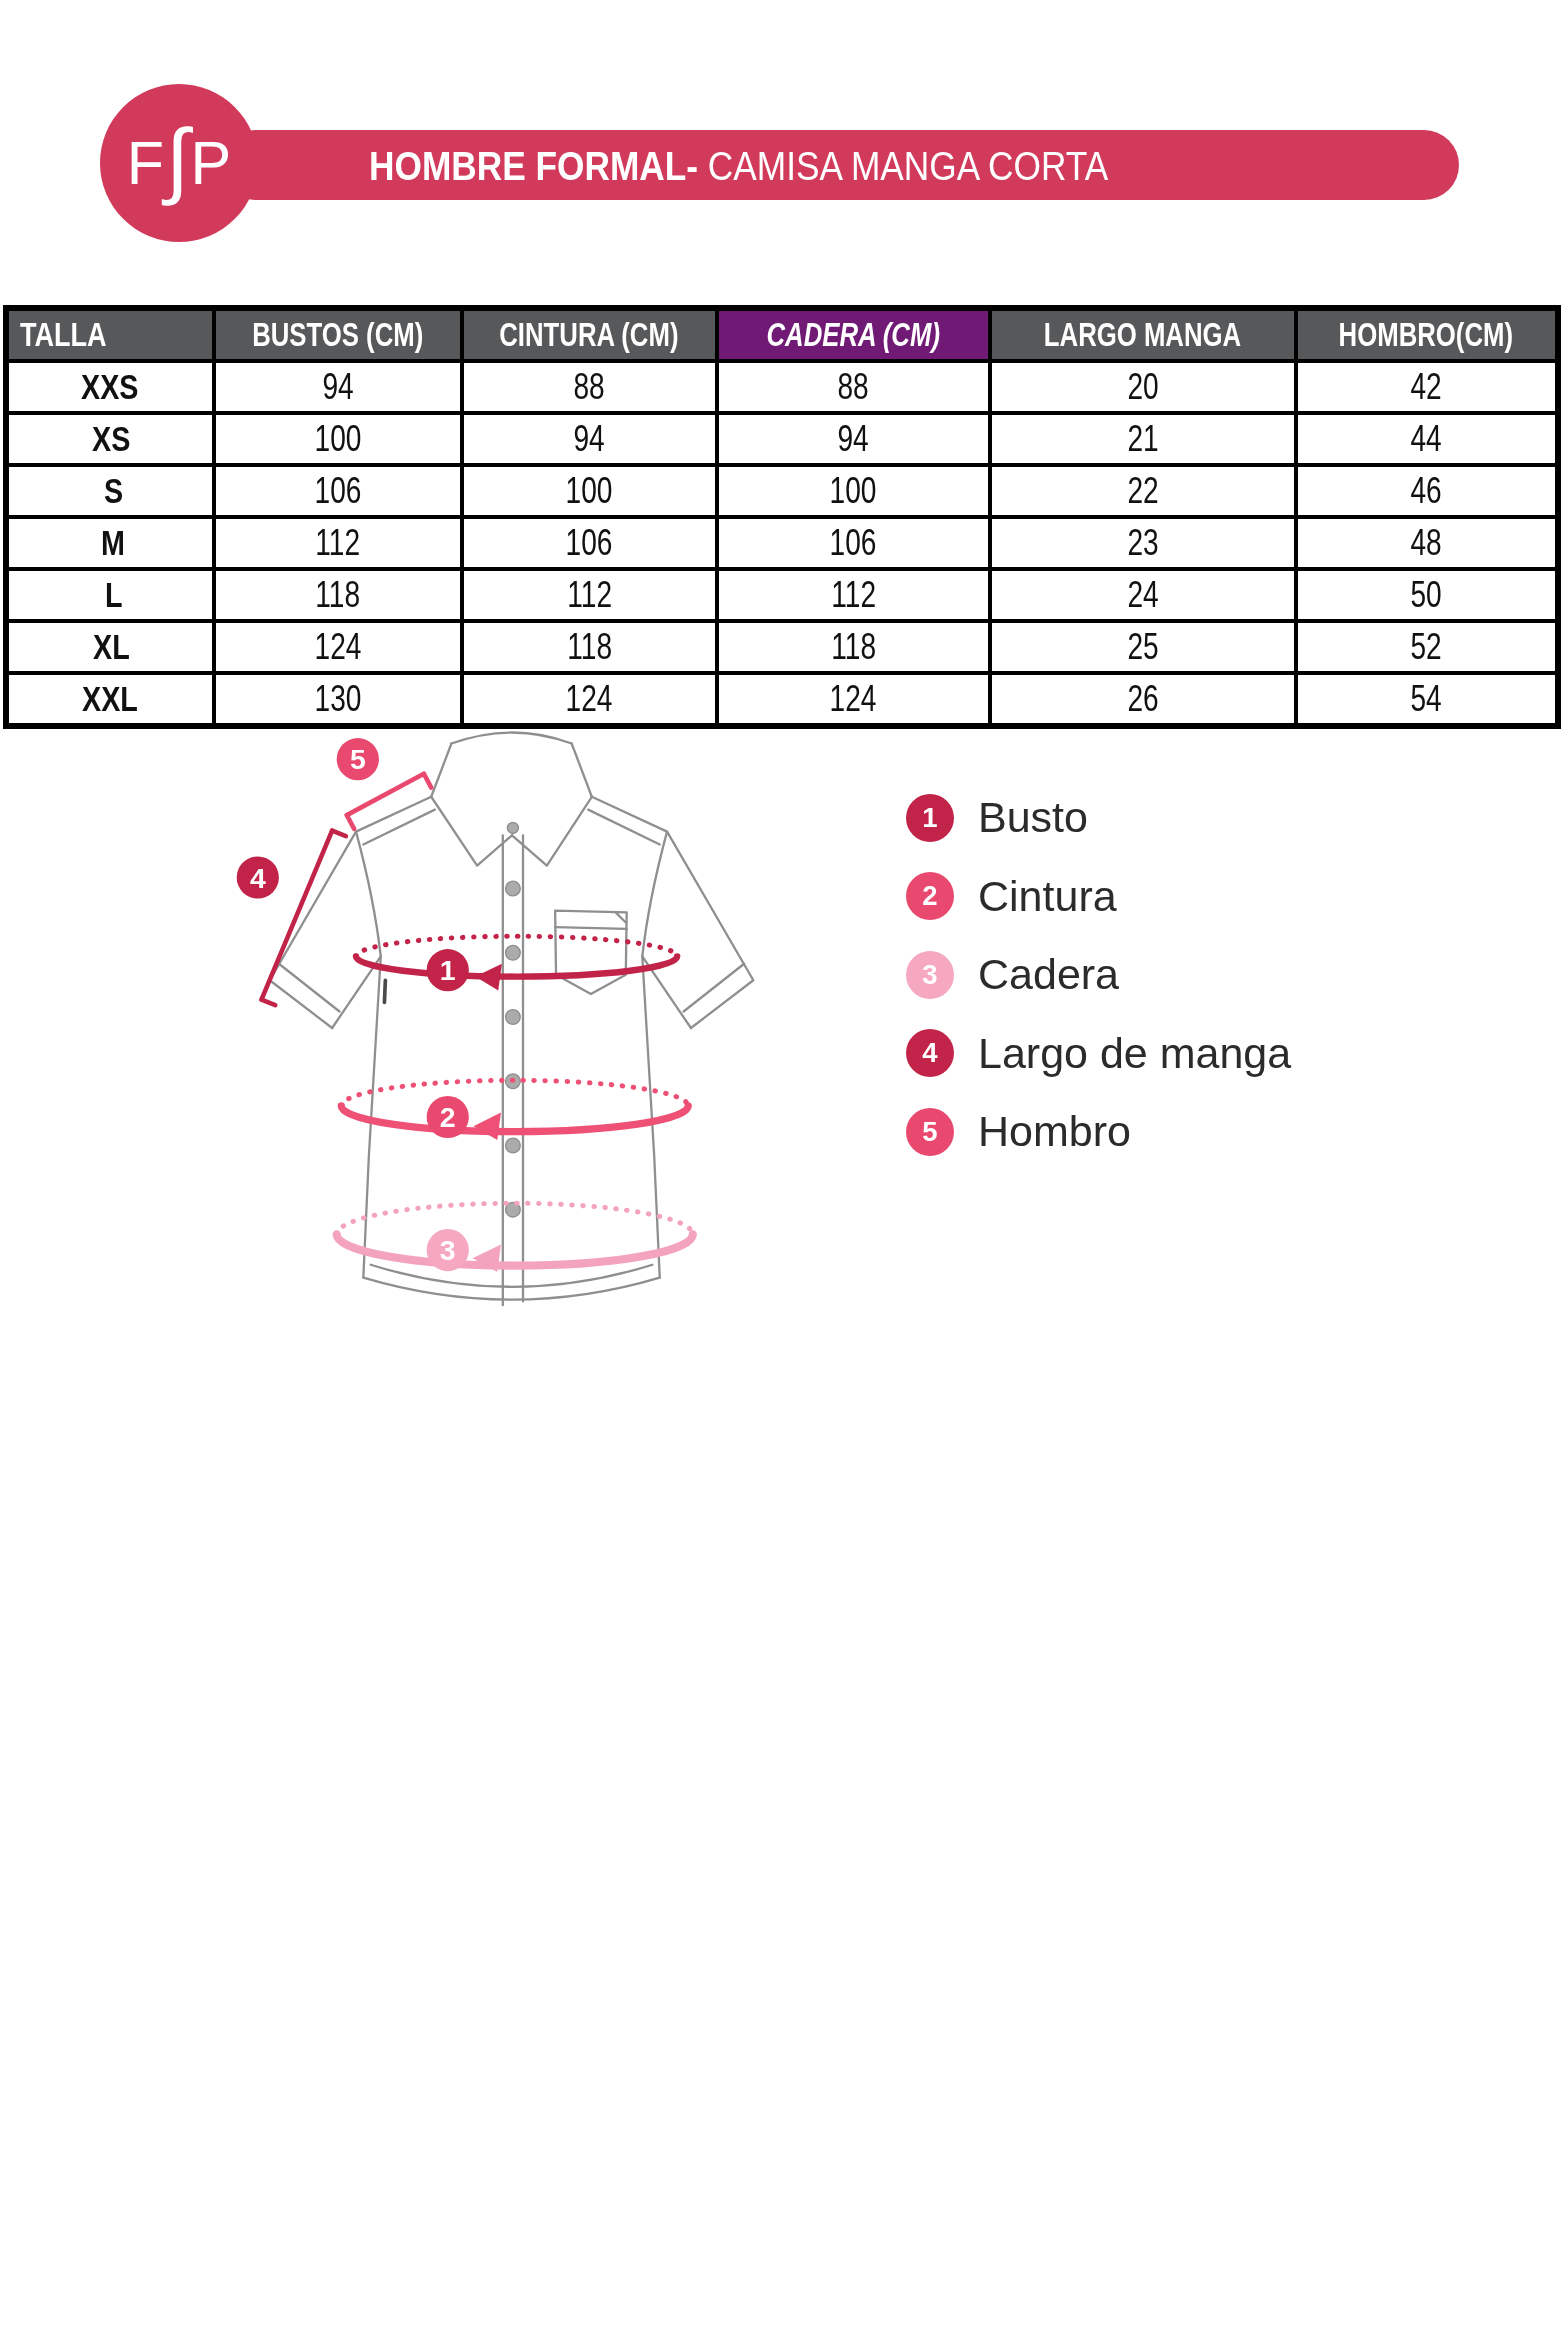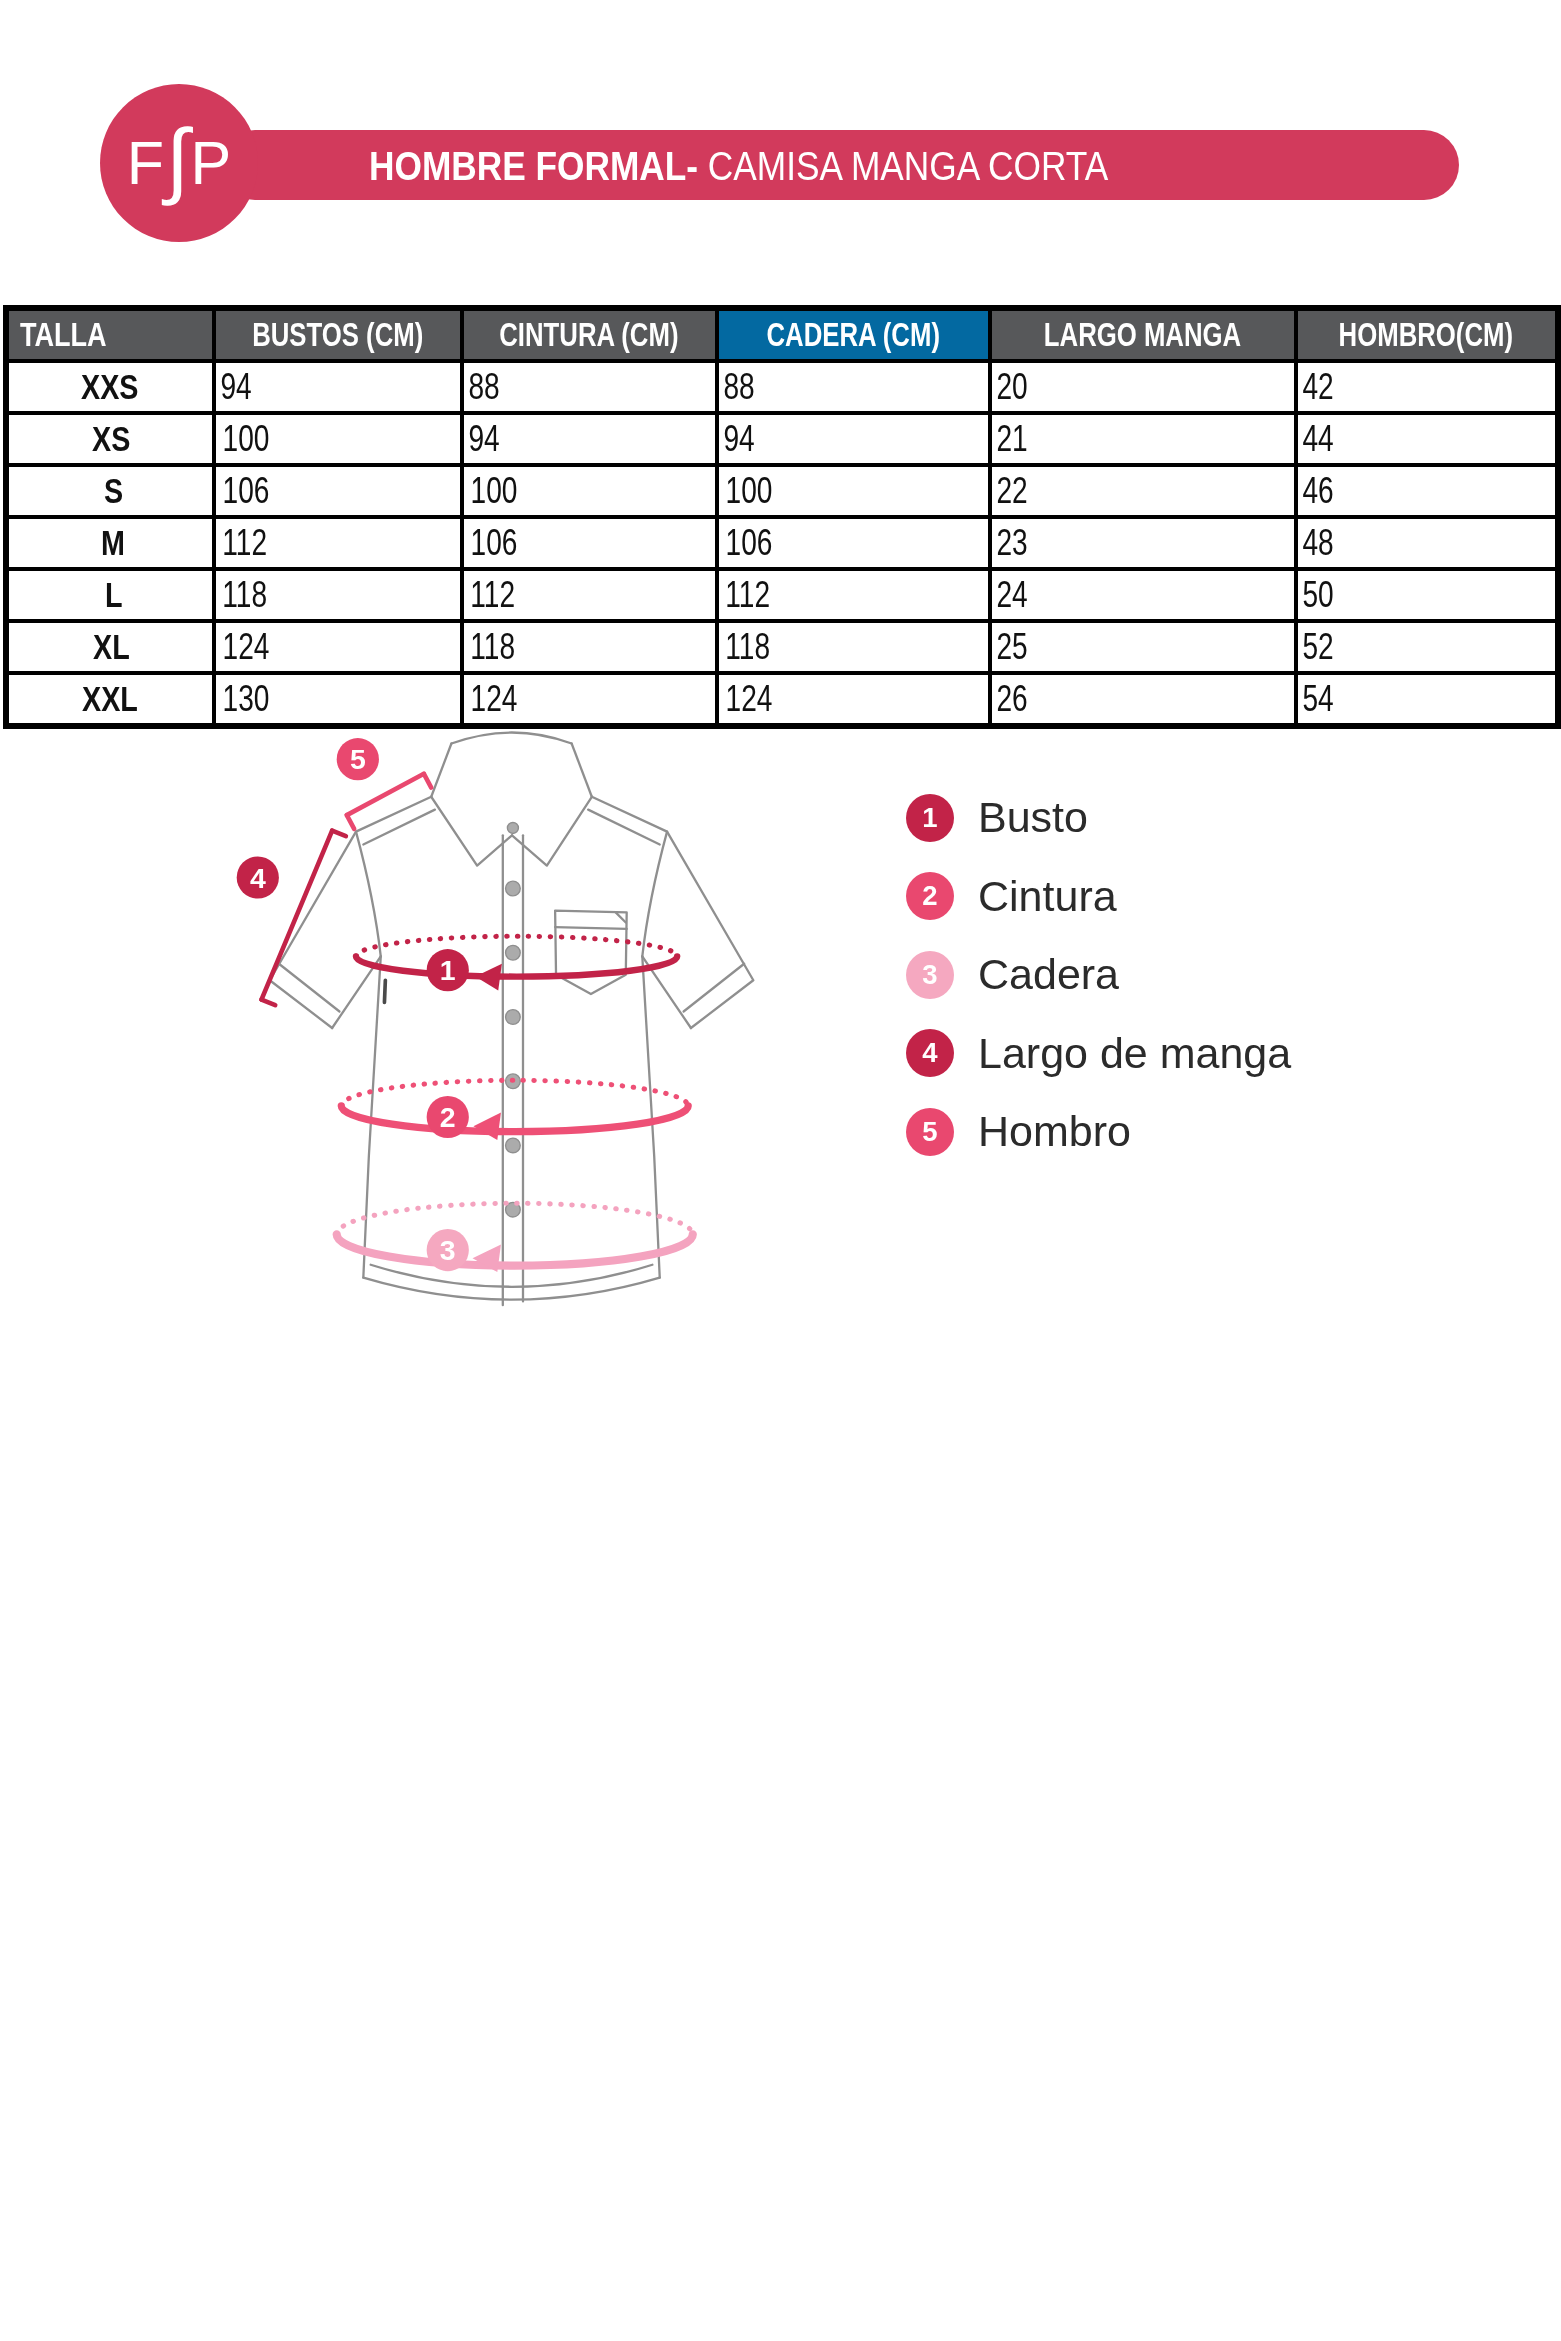--- a/index.html
+++ b/index.html
@@ -16,21 +16,21 @@
         display:flex;align-items:center;justify-content:center;color:#fff;}
   .logo-inner{display:flex;align-items:center;}
   .logo .fp{font-size:61px;line-height:1;}
   .logo .integral{font-size:84px;line-height:1;margin:0 1.8px;position:relative;top:-3.7px;font-weight:200;}
   
   .size-table{position:absolute;left:2.8px;top:305px;border-collapse:collapse;table-layout:fixed;width:1552px;
               border:6.4px solid #000;}
   .size-table th,.size-table td{border:4.6px solid #000;overflow:hidden;}
   .size-table th{color:#fff;font-size:33px;font-weight:bold;height:48px;text-align:center;padding:0;}
   .size-table th.col-first{text-align:left;padding-left:11px;}
-  .size-table td{height:48px;font-size:36px;padding:0;font-weight:normal;}
+  .size-table td{height:48px;font-size:36px;text-align:center;padding:0;font-weight:normal;}
   .size-table td.col-first{text-align:center;padding-left:11px;font-weight:bold;font-size:35px;}
   .size-table .ccell{display:inline-block;transform:scaleX(0.78);transform-origin:center center;}
   .size-table .lcell{display:inline-block;transform:scaleX(0.82);transform-origin:left center;}
   
   .legend{position:absolute;left:906px;top:792px;}
   .legend-item{display:flex;align-items:center;height:51px;margin-bottom:27.5px;}
   .lbadge{width:48px;height:48px;border-radius:50%;color:#fff;font-weight:bold;font-size:27.5px;
           display:flex;align-items:center;justify-content:center;flex:0 0 48px;}
   .legend-label{margin-left:24px;font-size:43px;color:#2b2b2b;}
   
@@ -61,21 +61,21 @@
       <col style="width:255px">
     <col style="width:273px">
       <col style="width:306px">
       <col style="width:262px">
   </colgroup>
   <thead>
     <tr>
       <th class="col-first" style="background-color: rgb(87, 88, 90);"><span class="lcell">TALLA</span></th>
       <th style="background-color: rgb(87, 88, 90); margin-top: 28px;"><span class="ccell">BUSTOS (CM)</span></th>
       <th style="background-color: rgb(87, 88, 90);"><span class="ccell">CINTURA (CM)</span></th>
-      <th style="background-color: #0369a1;"><span class="ccell">CADERA (CM)</span></th>
+      <th style="background-color: #701a75; font-style: italic;"><span class="ccell">CADERA (CM)</span></th>
       <th style="background-color: rgb(87, 88, 90);"><span class="ccell">LARGO MANGA</span></th>
       <th style="background-color: rgb(87, 88, 90);"><span class="ccell">HOMBRO(CM)</span></th>
     </tr>
   </thead>
   <tbody>
     <tr>
       <td class="col-first"><span class="lcell">XXS</span></td>
       <td><span class="ccell">94</span></td>
       <td><span class="ccell">88</span></td>
       <td><span class="ccell">88</span></td>

